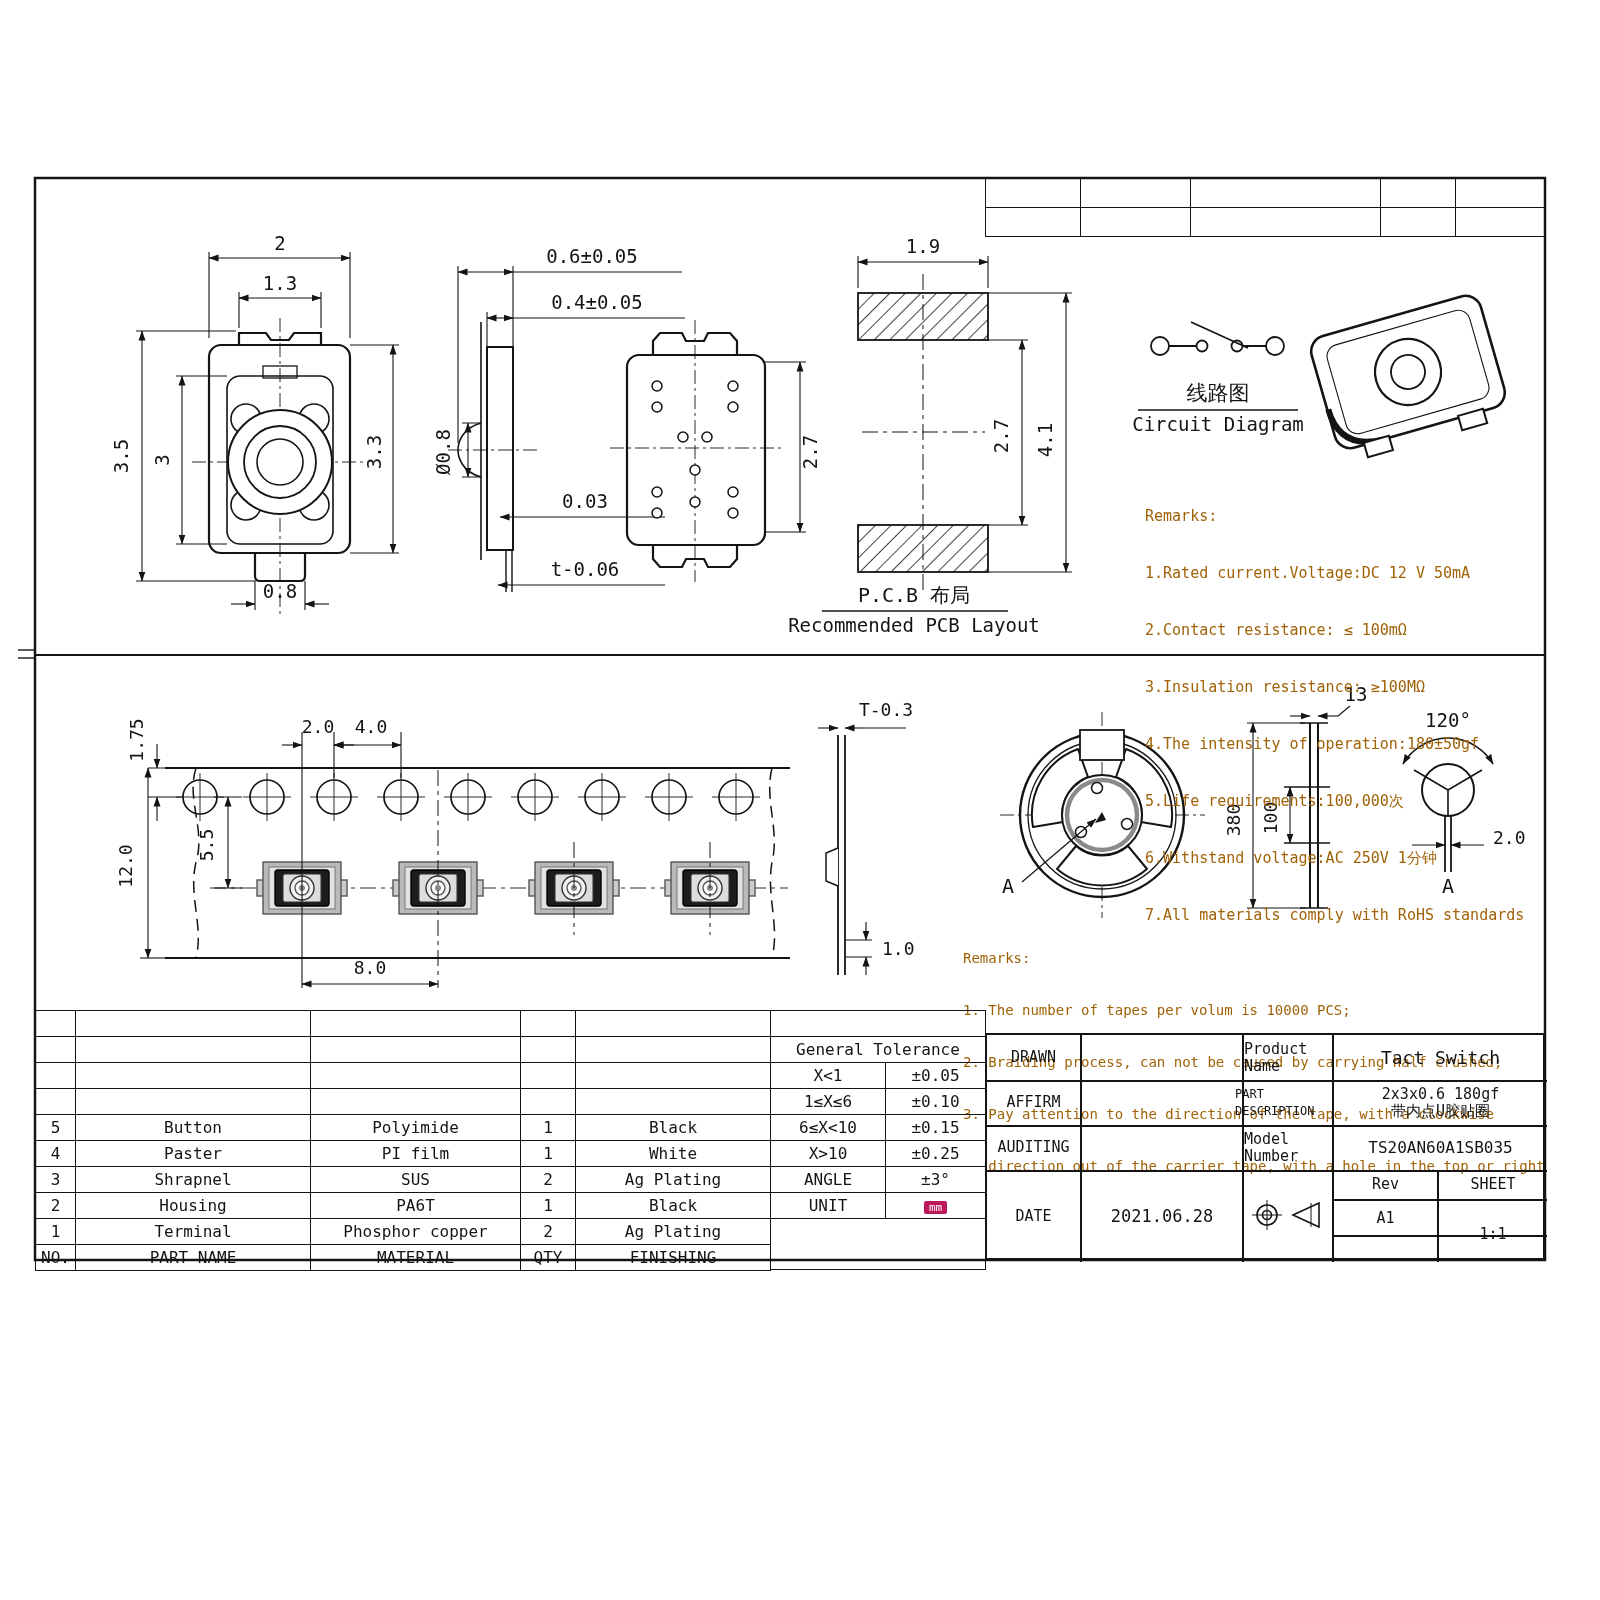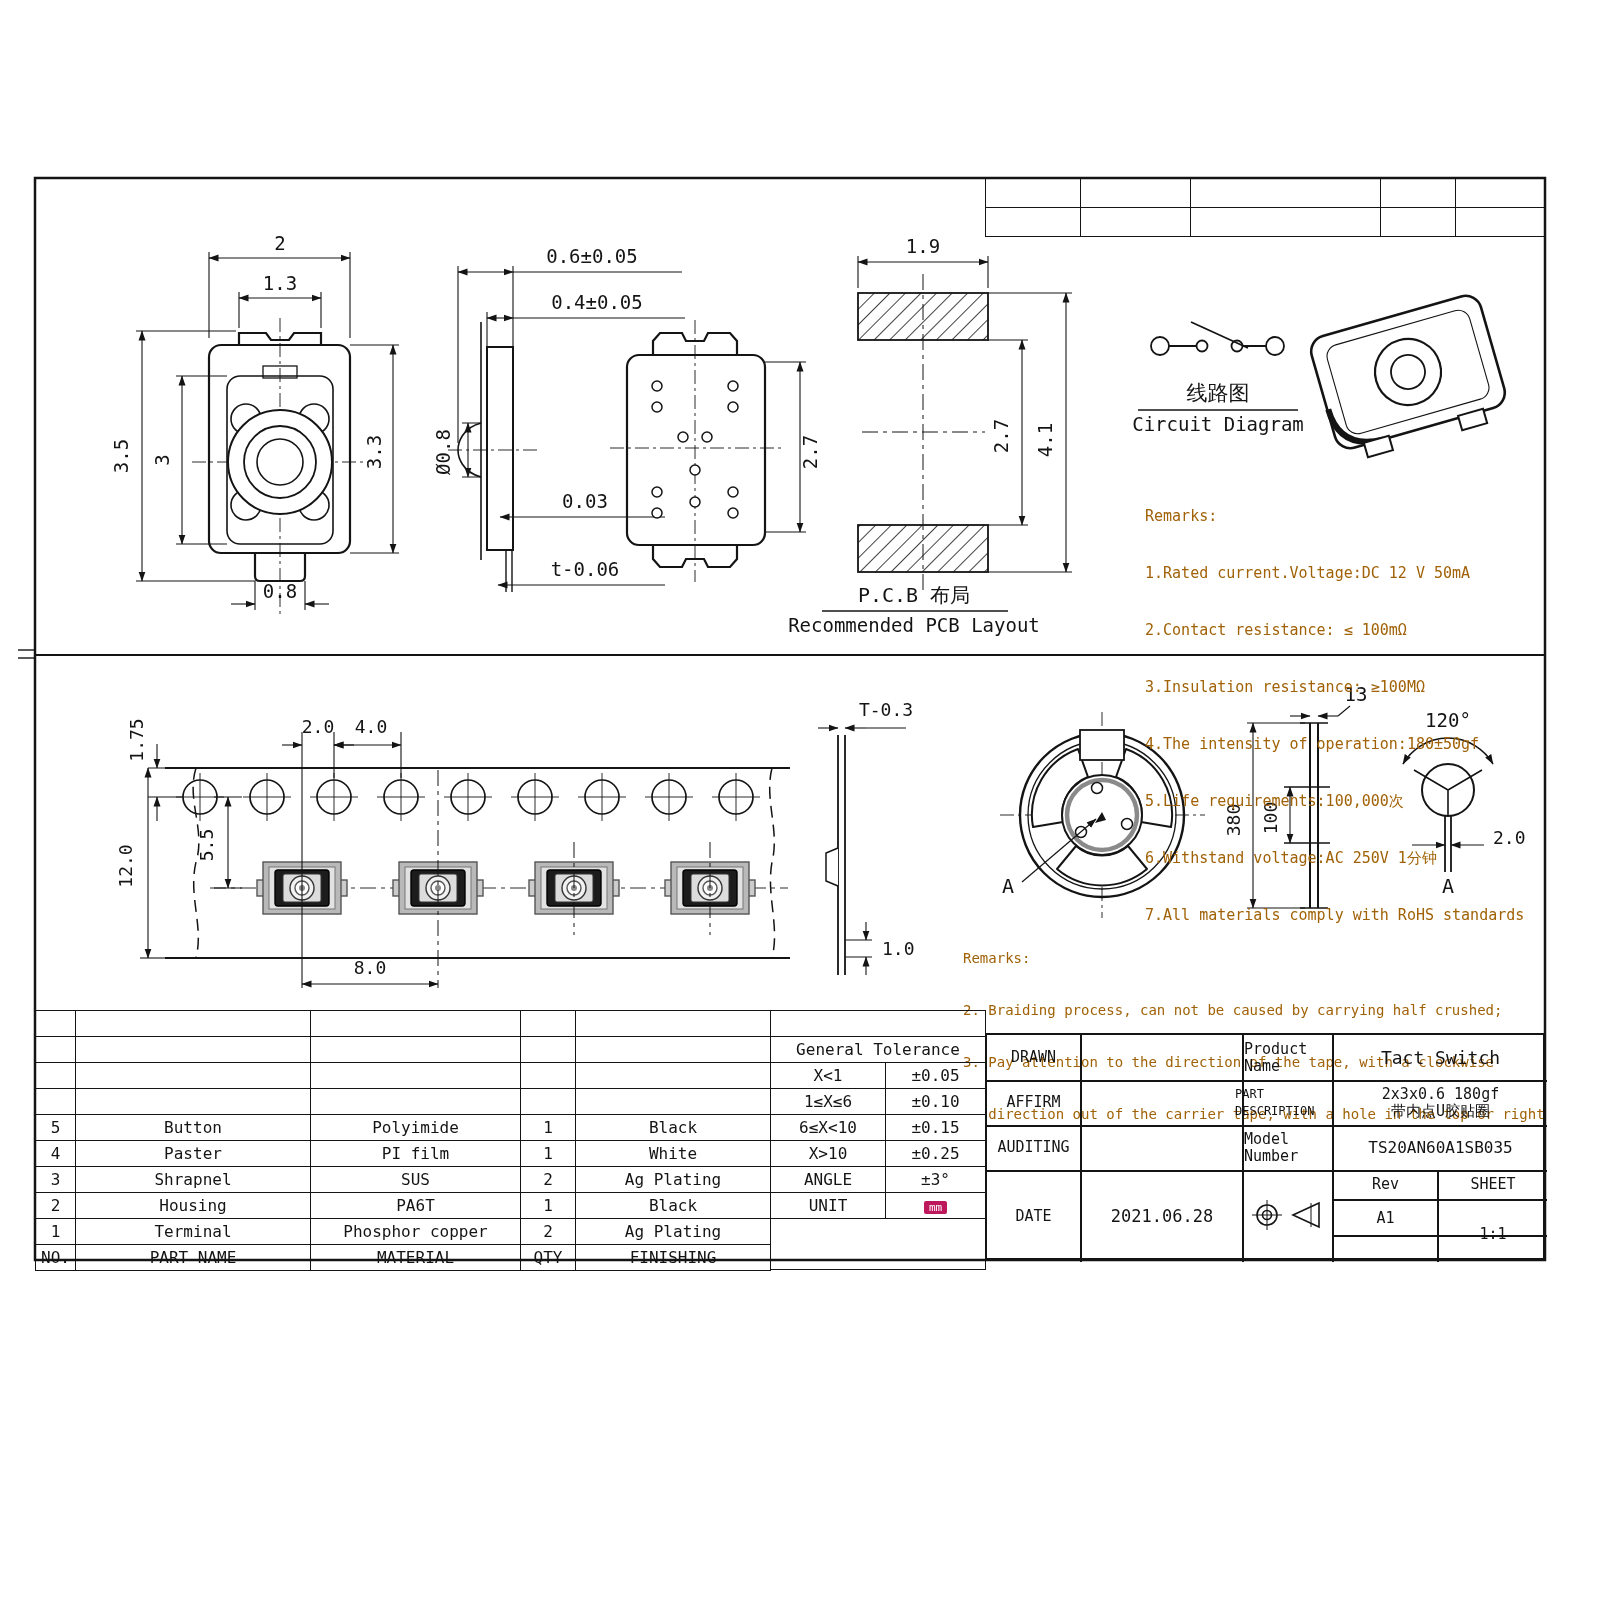--- a/index.html
+++ b/index.html
@@ -393,20 +393,21 @@
   <div>2.Contact resistance: ≤ 100mΩ</div>
   <div>3.Insulation resistance: ≥100MΩ</div>
   <div>4.The intensity of operation:180±50gf</div>
   <div>5.Life requirements:100,000次</div>
   <div>6.Withstand voltage:AC 250V 1分钟</div>
   <div>7.All materials comply with RoHS standards</div>
 </div>
 
 <div class="rk rk2" style="left:963px;top:916px;font-size:14px">
   <div>Remarks:</div>
+  <div>1. The number of tapes per volum is 10000 PCS;</div>
   <div>2. Braiding process, can not be caused by carrying half crushed;</div>
   <div>3. Pay attention to the direction of the tape, with a clockwise</div>
   <div>   direction out of the carrier tape, with a hole in the top or right</div>
 </div>
 
 <table class="abs" style="left:35px;top:1010px;width:735px">
   <colgroup>
         <col style="width:40px">
         <col style="width:235px">
         <col style="width:210px">

